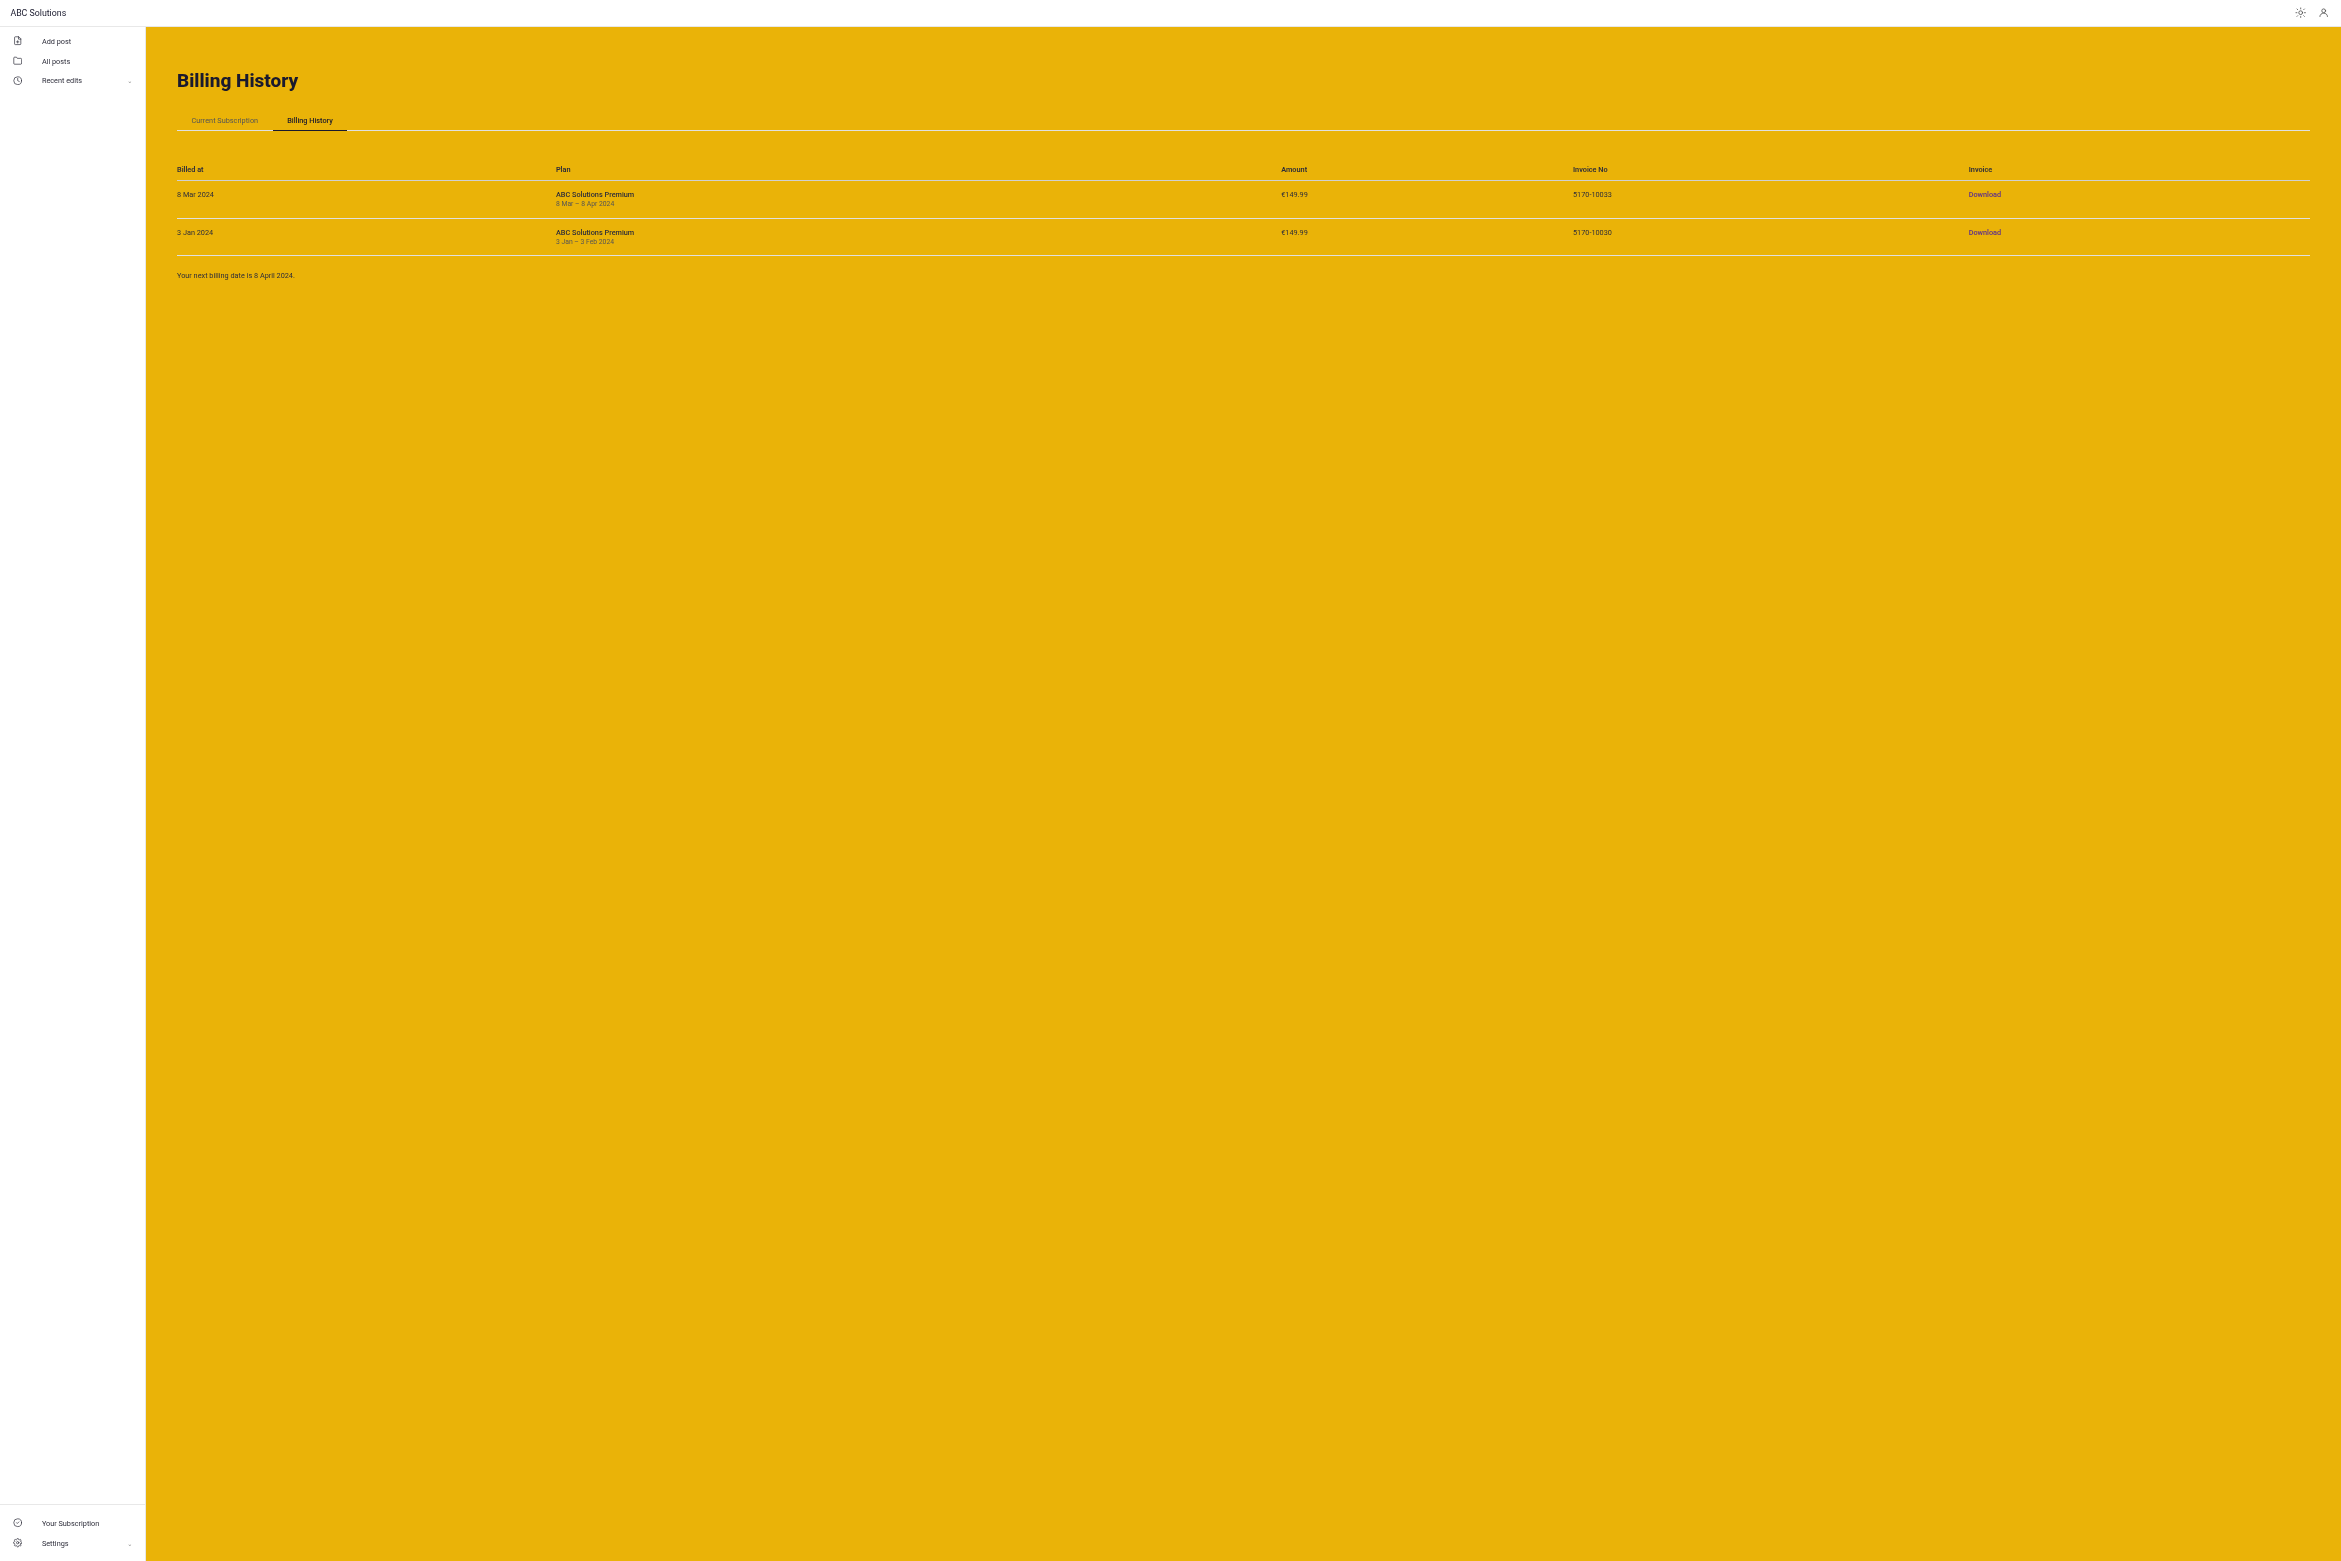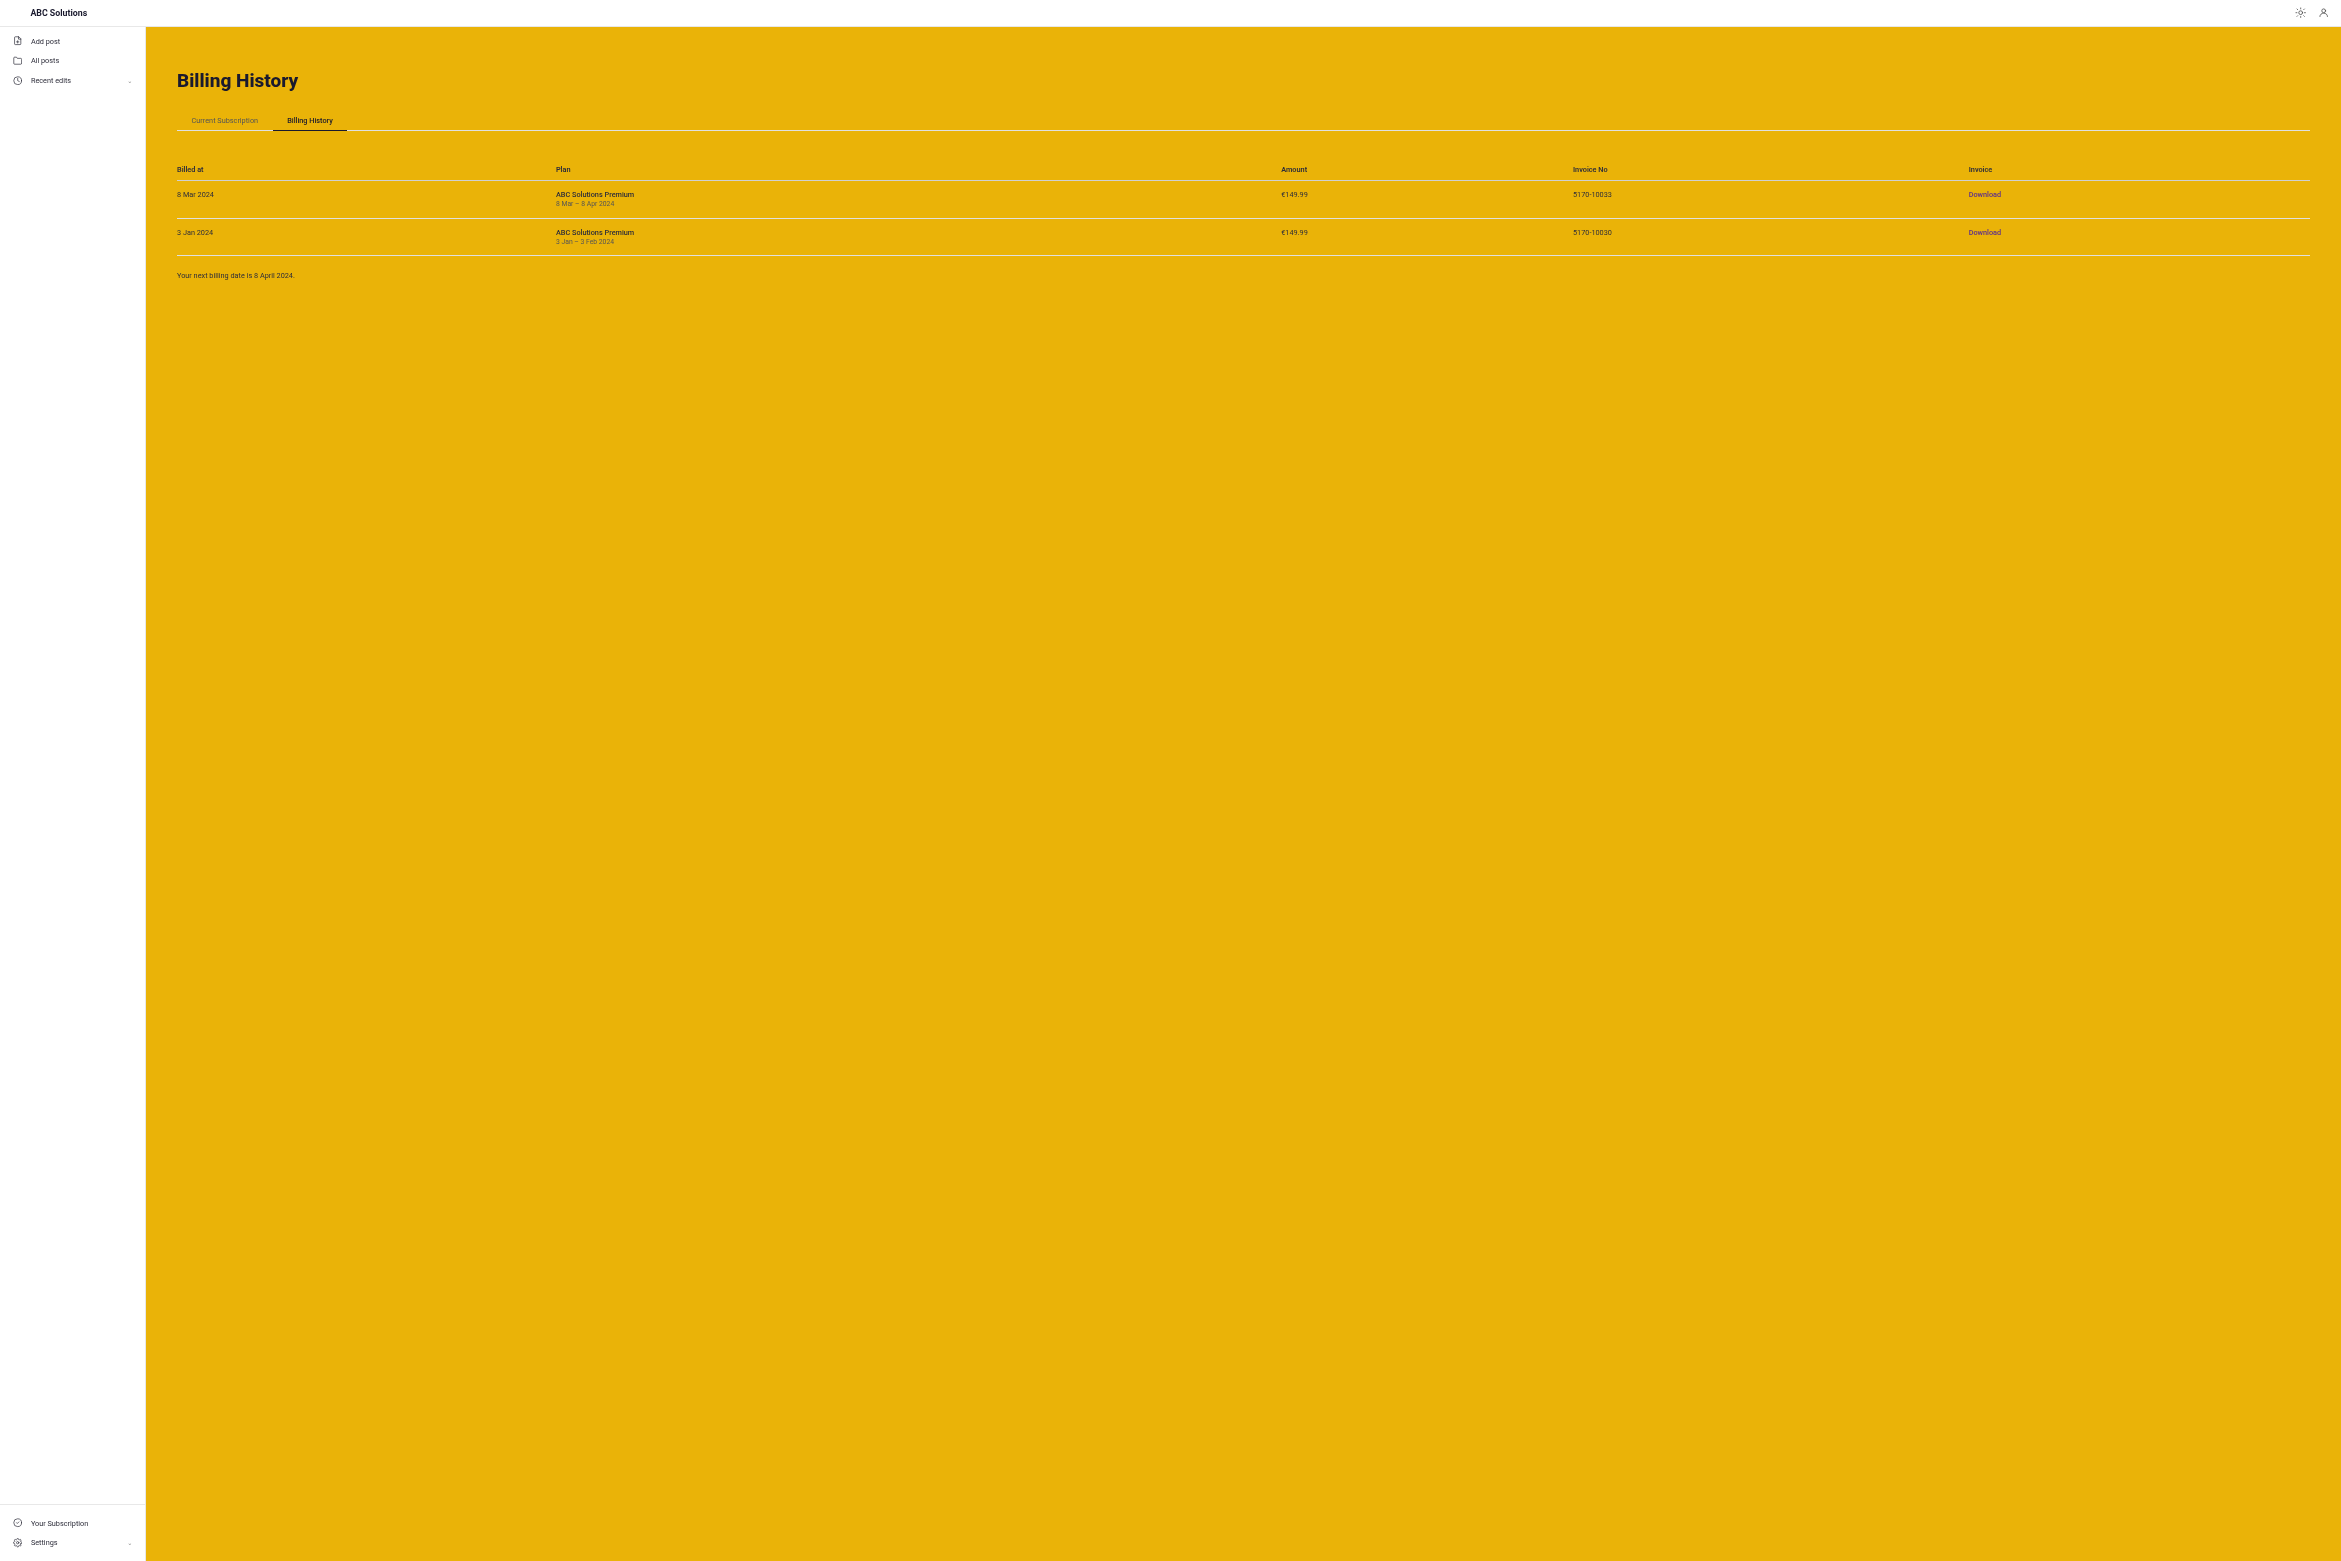--- a/index.html
+++ b/index.html
@@ -28,22 +28,22 @@
       position: relative;
     }
 
     .sidebar-nav {
       flex: 1;
       padding: 4.2px 0;
     }
 
     .sidebar-item {
       display: flex;
-      align-items: center;
-      gap: 9px;
+      align-items: flex-end;
+      gap: 20px;
       padding: 5.2px 12.5px;
       cursor: pointer;
       color: #2d2d3a;
       font-size: 7.3px;
       text-decoration: none;
       position: relative;
     }
 
     .sidebar-item .icon {
       width: 9.4px;
@@ -80,23 +80,22 @@
       border-bottom: 0.5px solid #e8e8e8;
       display: flex;
       align-items: center;
       justify-content: space-between;
       padding: 0 10.4px;
       z-index: 100;
     }
 
     .header-logo {
       font-size: 8.8px;
-      font-weight: 700;
+      font-weight: 400;
       color: #1a1a2e;
-      margin-left: 20px;
     }
 
     .header-icons {
       display: flex;
       align-items: center;
       gap: 8.3px;
     }
 
     .header-icon {
       width: 14.6px;

